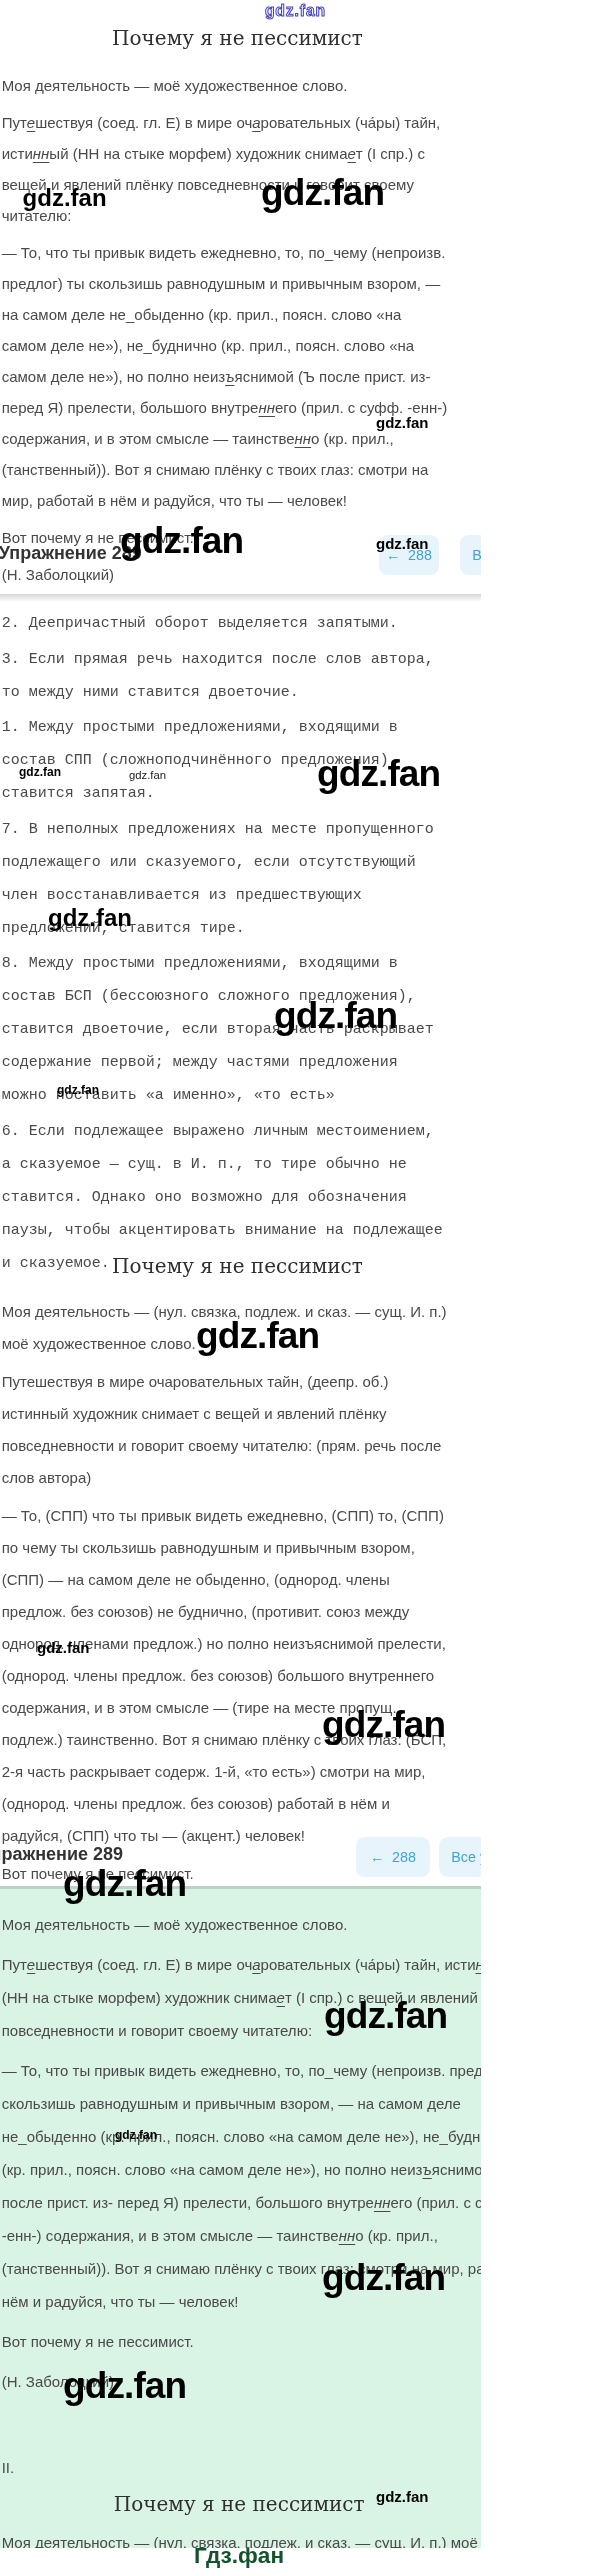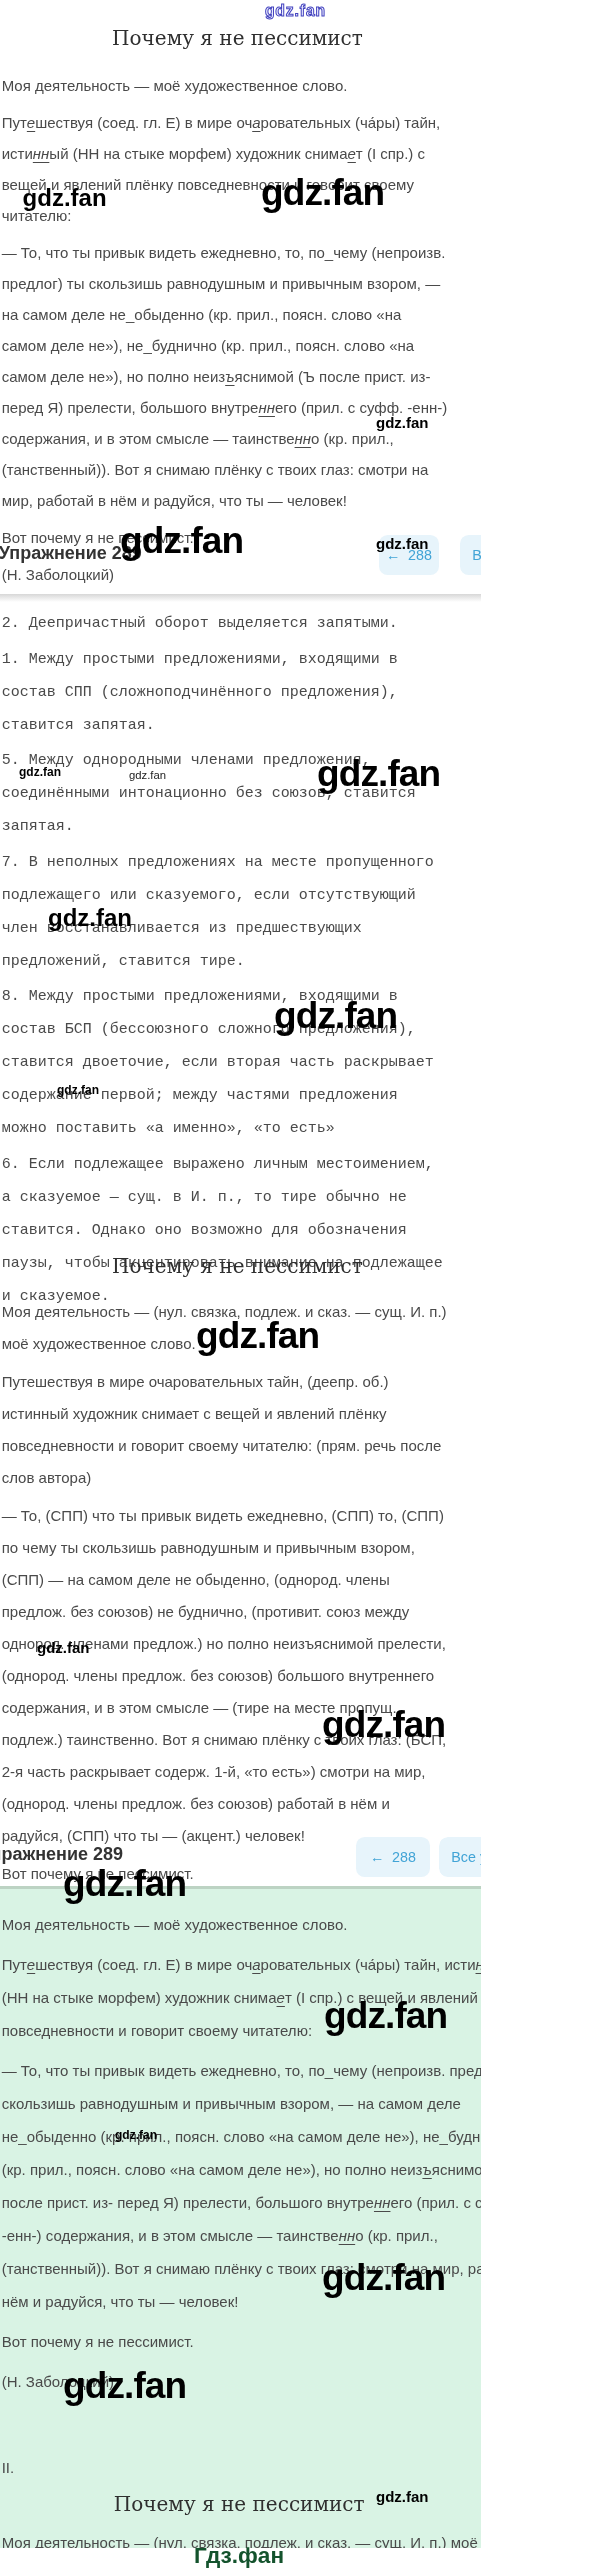--- a/index.html
+++ b/index.html
@@ -83,22 +83,22 @@
     </button>
     <button class="btn btn-all">
       <span>Все упражнения</span>
     </button>
   </div>
 
   <div class="divider"></div>
 
   <div class="txt" id="rules">
     <p>2. Деепричастный оборот выделяется запятыми.</p>
+    <p>3. Если прямая речь находится после слов автора, то между ними ставится двоеточие.</p>
     <p>1. Между простыми предложениями, входящими в состав СПП (сложноподчинённого предложения), ставится запятая.</p>
-    <p>5. Между однородными членами предложения, соединёнными интонационно без союзов, ставится запятая.</p>
     <p>7. В неполных предложениях на месте пропущенного подлежащего или сказуемого, если отсутствующий член восстанавливается из предшествующих предложений, ставится тире.</p>
     <p>8. Между простыми предложениями, входящими в состав БСП (бессоюзного сложного предложения), ставится двоеточие, если вторая часть раскрывает содержание первой; между частями предложения можно поставить «а именно», «то есть»</p>
     <p>6. Если подлежащее выражено личным местоимением, а сказуемое — сущ. в И. п., то тире обычно не ставится. Однако оно возможно для обозначения паузы, чтобы акцентировать внимание на подлежащее и сказуемое.</p>
   </div>
 
   <div class="serif-title" id="title2">Почему я не пессимист</div>
 
   <div class="txt" id="partB">
     <p>Моя деятельность — (нул. связка, подлеж. и сказ. — сущ. И. п.) моё художественное слово.</p>
     <p>Путешествуя в мире очаровательных тайн, (деепр. об.) истинный художник снимает с вещей и явлений плёнку повседневности и говорит своему читателю: (прям. речь после слов автора)</p>

